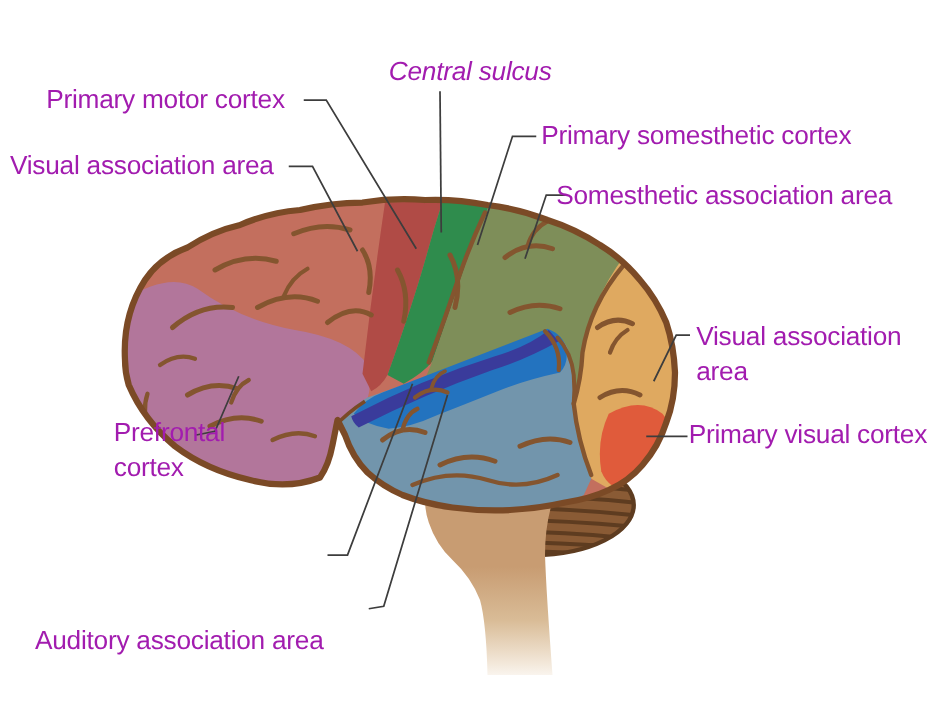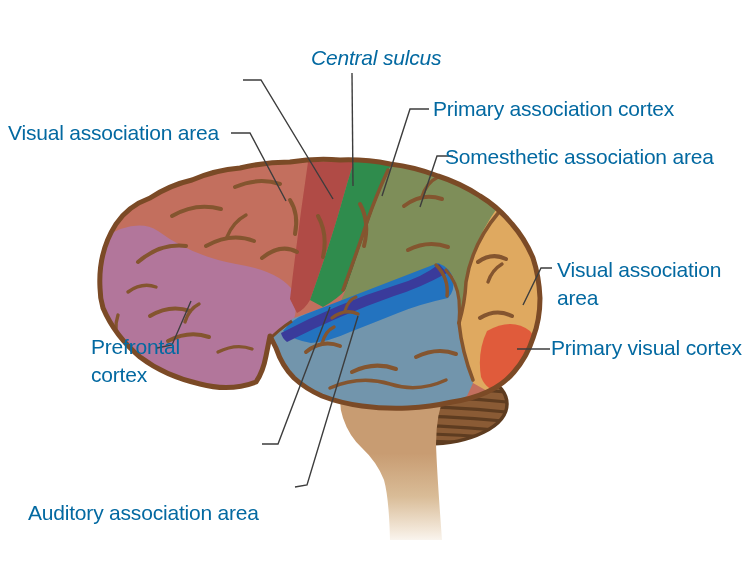--- a/index.html
+++ b/index.html
@@ -1,19 +1,19 @@
 <!DOCTYPE html>
 <html><head>
 <meta charset="utf-8">
 <style>
   html,body{margin:0;padding:0;background:#fff;}
   #stage{position:relative;width:754px;height:563px;background:#fff;overflow:hidden;
          font-family:"Liberation Sans","DejaVu Sans",sans-serif;}
   #art{position:absolute;left:0;top:0;}
-  .lbl{position:absolute;color:#0369a1;font-size:21px;line-height:28px;
+  .lbl{position:absolute;color:#a21caf;font-size:21px;line-height:28px;
        white-space:pre-line;letter-spacing:-0.2px;}
   .lbl.italic{font-style:italic;}
 </style>
 </head>
 <body>
 
 <div id="stage">
 
 <svg id="art" width="754" height="563" viewBox="0 0 754 563">
   <defs>
@@ -127,23 +127,24 @@
     <polyline points="453,156 437,156 420,207"></polyline>
     <polyline points="552,268 541,268 523,305"></polyline>
     <polyline points="550,349 517,349"></polyline>
     <polyline points="231,133 250,133 286,201"></polyline>
     <polyline points="157,348 172,345 191,301"></polyline>
     <polyline points="262,444 278,444 330,307"></polyline>
     <polyline points="295,487 307,485 358,316"></polyline>
   </g>
 </svg>
 
+  <div class="lbl" style="left:37px;top:66px;">Primary motor cortex</div>
   <div class="lbl italic" style="left:311px;top:44px;">Central sulcus</div>
   <div class="lbl" style="left:8px;top:119px;">Visual association area</div>
-  <div class="lbl" style="left:433px;top:95px;">Primary association cortex</div>
+  <div class="lbl" style="left:433px;top:95px;">Primary somesthetic cortex</div>
   <div class="lbl" style="left:445px;top:143px;">Somesthetic association area</div>
   <div class="lbl" style="left:557px;top:256px;">Visual association
 area</div>
   <div class="lbl" style="left:551px;top:334px;text-align:center;">Primary visual cortex</div>
   <div class="lbl" style="left:51px;top:333px;margin-left:40px;">Prefrontal
 cortex</div>
   <div class="lbl" style="left:28px;top:467px;margin-top:32px;">Auditory association area</div>
 </div>
 
 </body></html>

